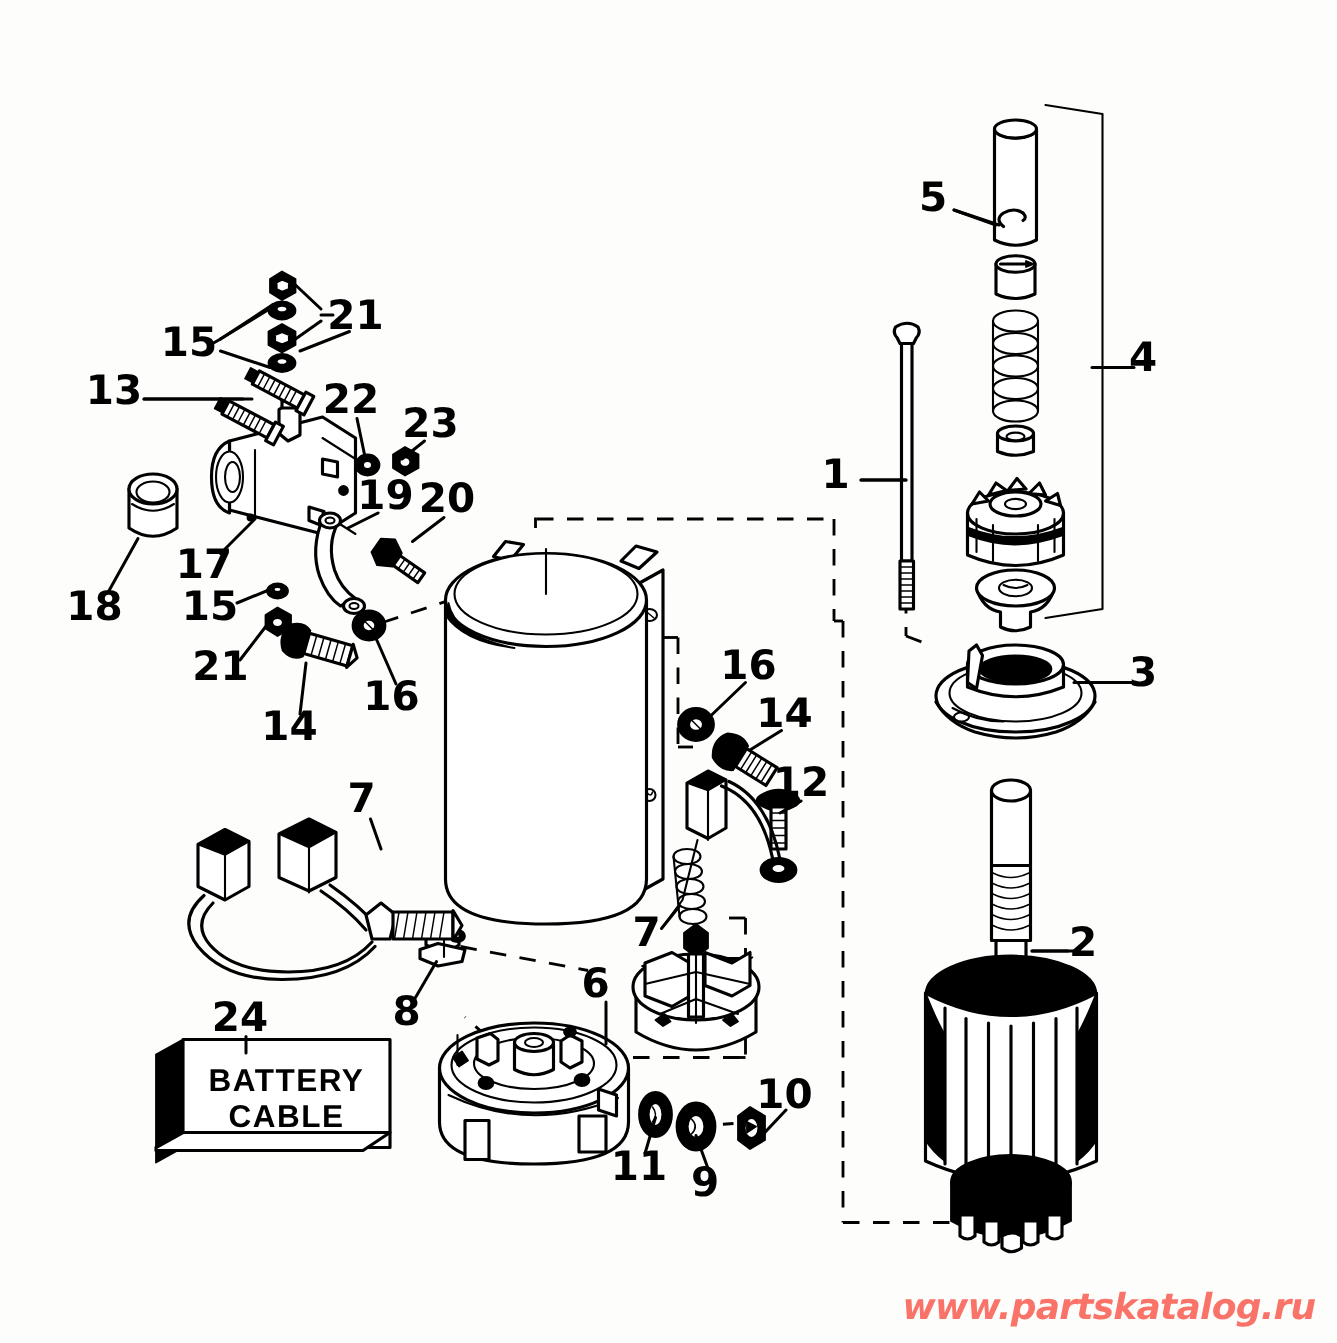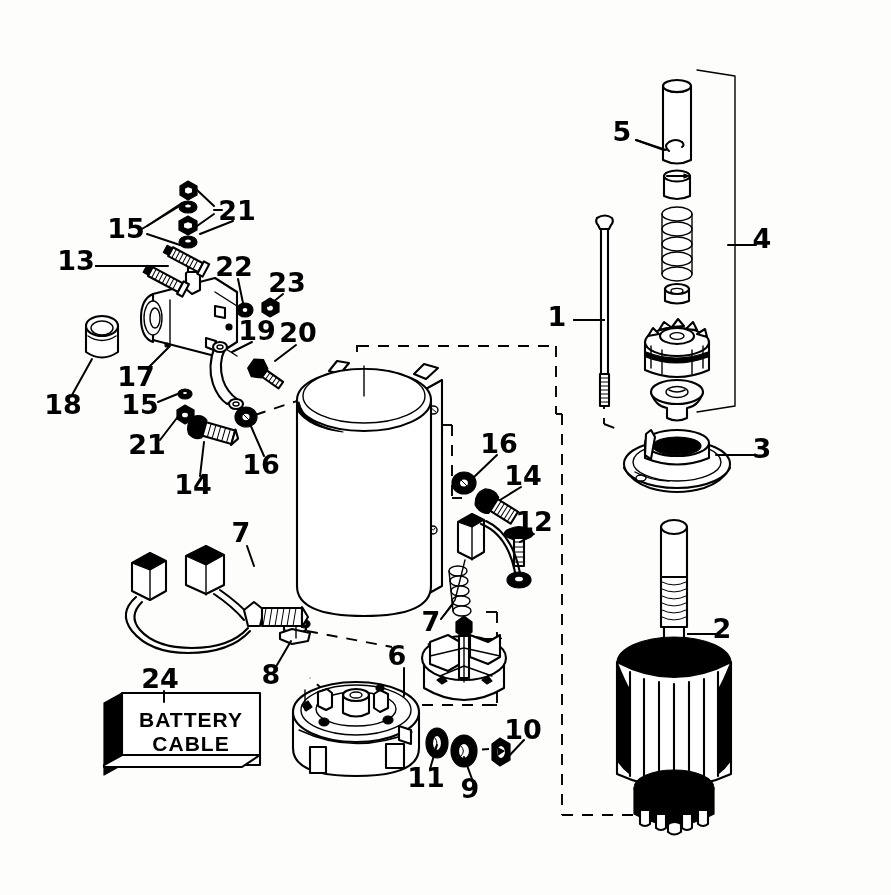--- a/index.html
+++ b/index.html
@@ -533,13 +533,14 @@
         <text class="num" x="257" y="332">19</text>
         <text class="num" x="298" y="334">20</text>
         <text class="num" x="237" y="212">21</text>
         <text class="num" x="147" y="446">21</text>
         <text class="num" x="234" y="268">22</text>
         <text class="num" x="287" y="284">23</text>
         <text class="num" x="160" y="680">24</text>
       </g>
   </svg>
 
+  <div class="wm">www.partskatalog.ru</div>
 </div>
 
 </body></html>

